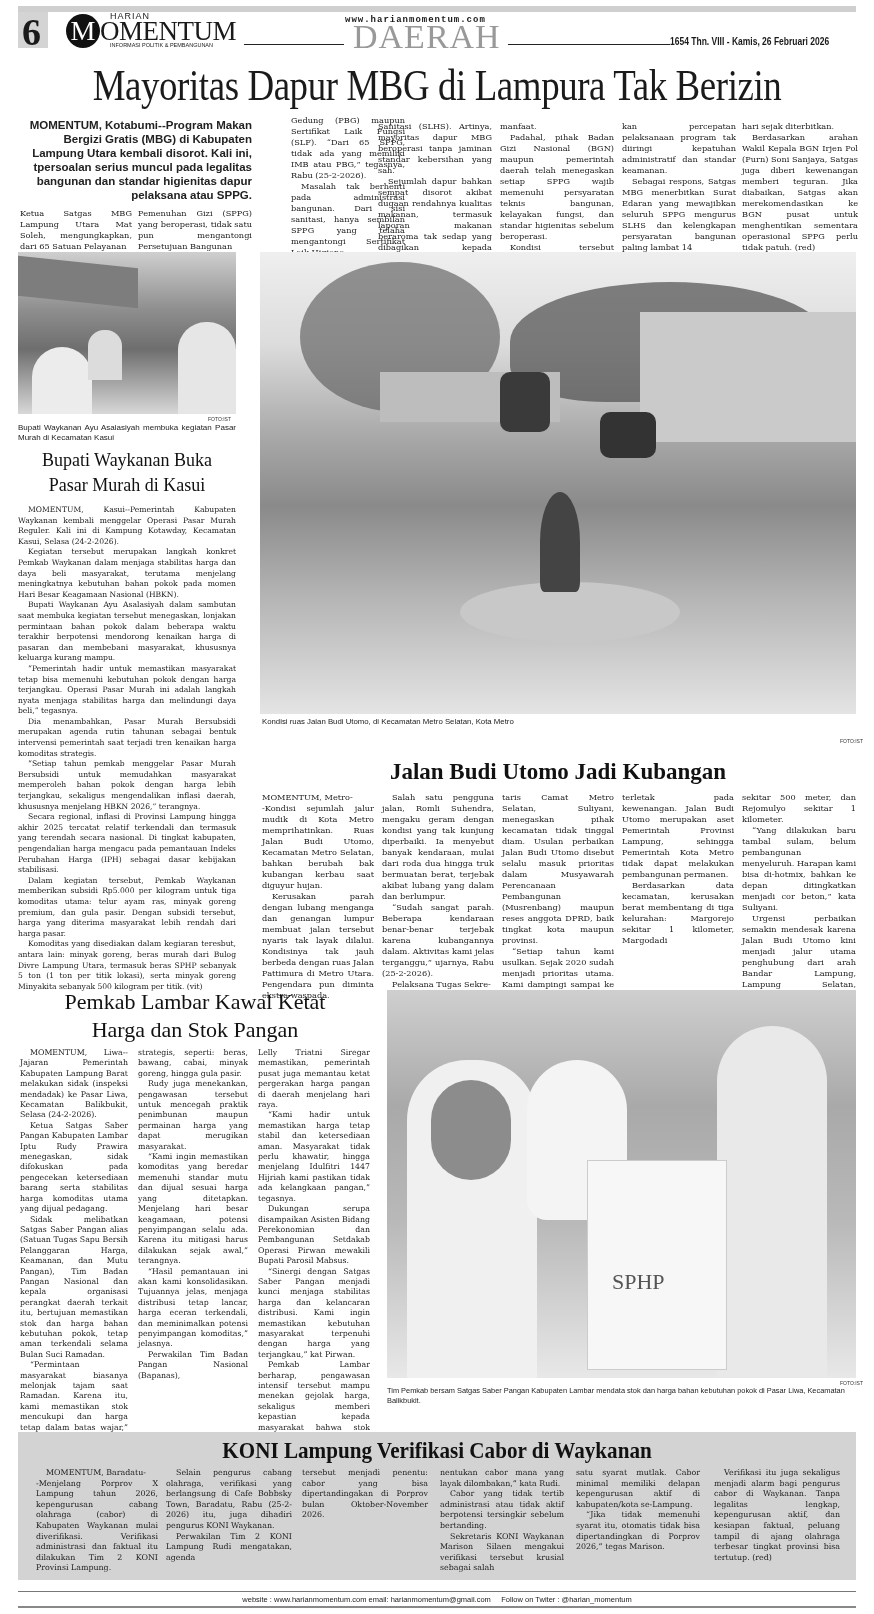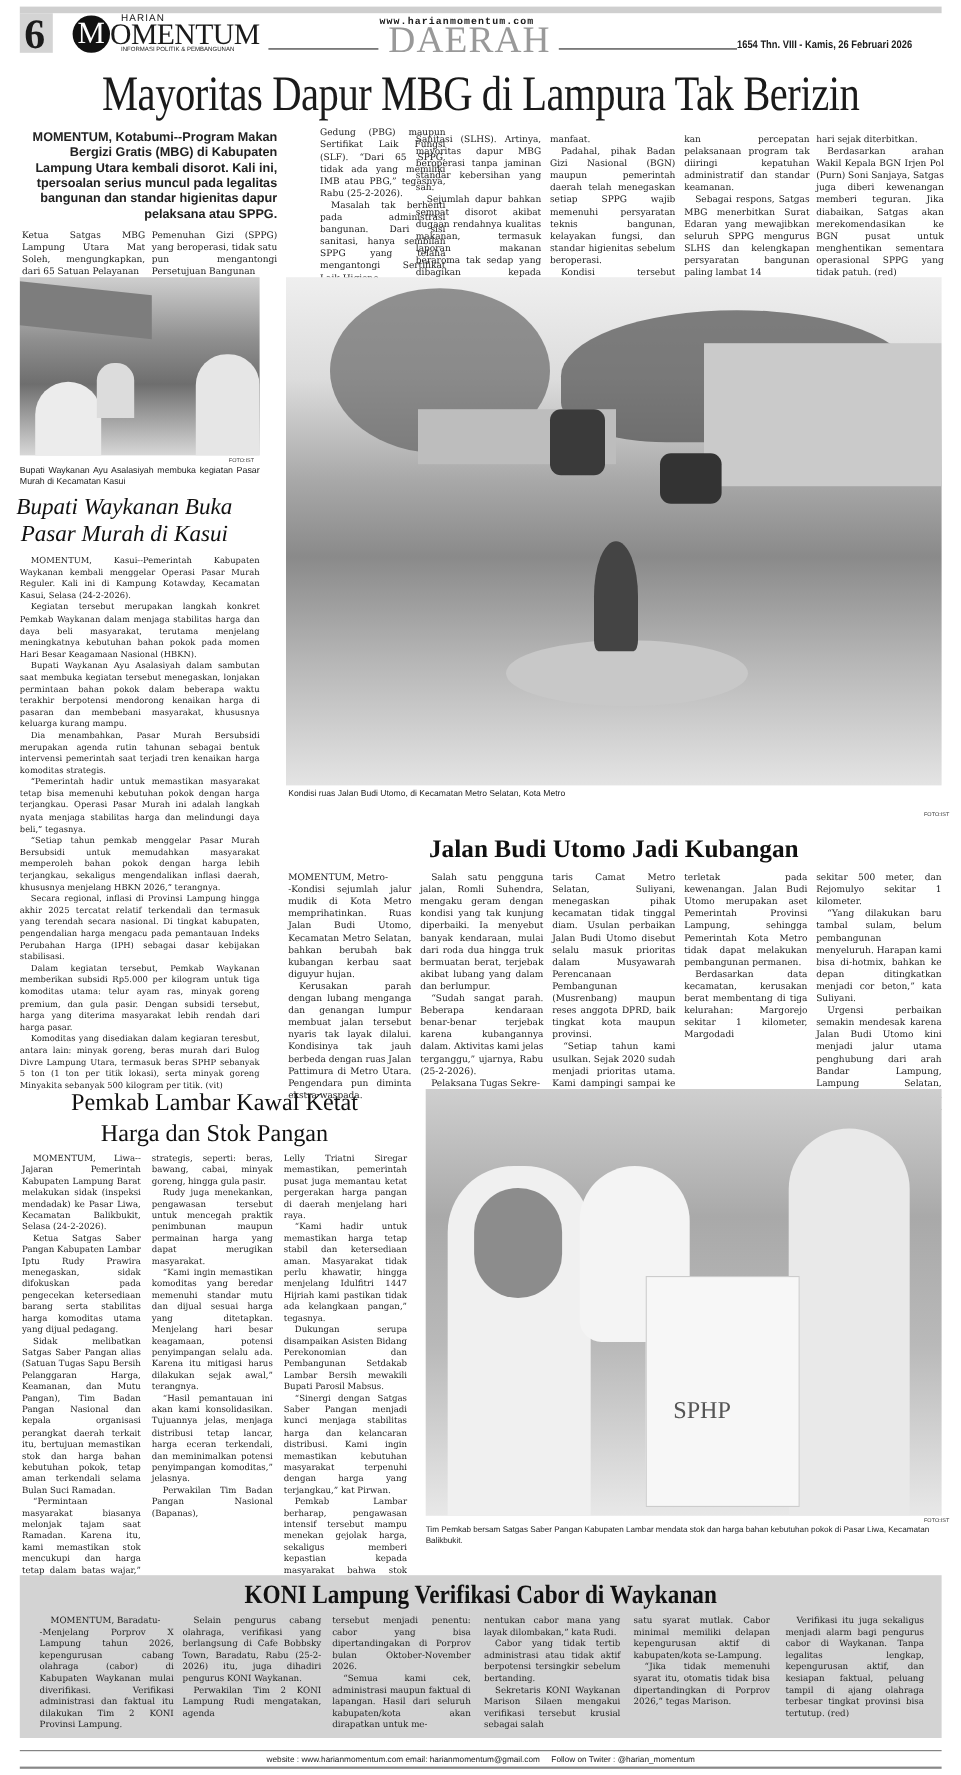--- a/index.html
+++ b/index.html
@@ -68,41 +68,41 @@
   <p class="noind">manfaat.</p>
   <p>Padahal, pihak Badan Gizi Nasional (BGN) maupun pemerintah daerah telah menegaskan setiap SPPG wajib memenuhi persyaratan teknis bangunan, kelayakan fungsi, dan standar higienitas sebelum beroperasi.</p>
   <p>Kondisi tersebut menunjuk-</p>
 </div>
 <div class="abs col" style="left:622px;top:121px;width:114px;">
   <p class="noind">kan percepatan pelaksanaan program tak diiringi kepatuhan administratif dan standar keamanan.</p>
   <p>Sebagai respons, Satgas MBG menerbitkan Surat Edaran yang mewajibkan seluruh SPPG mengurus SLHS dan kelengkapan persyaratan bangunan paling lambat 14</p>
 </div>
 <div class="abs col" style="left:742px;top:121px;width:116px;">
   <p class="noind">hari sejak diterbitkan.</p>
-  <p>Berdasarkan arahan Wakil Kepala BGN Irjen Pol (Purn) Soni Sanjaya, Satgas juga diberi kewenangan memberi teguran. Jika diabaikan, Satgas akan merekomendasikan ke BGN pusat untuk menghentikan sementara operasional SPPG yang tidak patuh. (red)</p>
+  <p>Berdasarkan arahan Wakil Kepala BGN Irjen Pol (Purn) Soni Sanjaya, Satgas juga diberi kewenangan memberi teguran. Jika diabaikan, Satgas akan merekomendasikan ke BGN pusat untuk menghentikan sementara operasional SPPG perlu tidak patuh. (red)</p>
 </div>
 
 <div class="abs photo" style="left:18px;top:252px;width:218px;height:162px;background:linear-gradient(180deg,#cfcfcf 0%,#8f8f8f 35%,#6e6e6e 60%,#d8d8d8 100%);">
   <div class="abs" style="left:0;top:10px;width:120px;height:40px;background:#7d7d7d;transform:skewY(6deg);"></div>
   <div class="abs" style="left:14px;top:95px;width:60px;height:70px;border-radius:30px 30px 0 0;background:#ececec;"></div>
   <div class="abs" style="left:160px;top:70px;width:58px;height:92px;border-radius:28px 28px 0 0;background:#e6e6e6;"></div>
   <div class="abs" style="left:70px;top:78px;width:34px;height:50px;border-radius:16px 16px 0 0;background:#dcdcdc;"></div>
 </div>
 <div class="abs credit" style="left:208px;top:416px;">FOTO:IST</div>
 <div class="abs caption" style="left:18px;top:423px;width:218px;text-align:justify;">Bupati Waykanan Ayu Asalasiyah membuka kegiatan Pasar Murah di Kecamatan Kasui</div>
-<div class="abs h2" style="left:4px;top:448px;width:218px;font-size:21px;line-height:25px;font-style:italic;">
+<div class="abs h2" style="left:18px;top:448px;width:218px;font-size:18px;line-height:25px;">
   <div>Bupati Waykanan Buka</div>
   <div>Pasar Murah di Kasui</div>
 </div>
 <div class="abs col" style="left:18px;top:505px;width:218px;font-size:7.6px;line-height:10.6px;">
   <p><span class="kicker">MOMENTUM, Kasui</span><span>--Pemerintah Kabupaten Waykanan kembali menggelar Operasi Pasar Murah Reguler. Kali ini di Kampung Kotawday, Kecamatan Kasui, Selasa (24-2-2026).</span></p>
   <p>Kegiatan tersebut merupakan langkah konkret Pemkab Waykanan dalam menjaga stabilitas harga dan daya beli masyarakat, terutama menjelang meningkatnya kebutuhan bahan pokok pada momen Hari Besar Keagamaan Nasional (HBKN).</p>
   <p>Bupati Waykanan Ayu Asalasiyah dalam sambutan saat membuka kegiatan tersebut menegaskan, lonjakan permintaan bahan pokok dalam beberapa waktu terakhir berpotensi mendorong kenaikan harga di pasaran dan membebani masyarakat, khususnya keluarga kurang mampu.</p>
+  <p>“Pemerintah hadir untuk memastikan masyarakat tetap bisa memenuhi kebutuhan pokok dengan harga terjangkau. Operasi Pasar Murah ini adalah langkah nyata menjaga stabilitas harga dan melindungi daya beli,” tegasnya.</p>
   <p>Dia menambahkan, Pasar Murah Bersubsidi merupakan agenda rutin tahunan sebagai bentuk intervensi pemerintah saat terjadi tren kenaikan harga komoditas strategis.</p>
-  <p>“Pemerintah hadir untuk memastikan masyarakat tetap bisa memenuhi kebutuhan pokok dengan harga terjangkau. Operasi Pasar Murah ini adalah langkah nyata menjaga stabilitas harga dan melindungi daya beli,” tegasnya.</p>
   <p>“Setiap tahun pemkab menggelar Pasar Murah Bersubsidi untuk memudahkan masyarakat memperoleh bahan pokok dengan harga lebih terjangkau, sekaligus mengendalikan inflasi daerah, khususnya menjelang HBKN 2026,” terangnya.</p>
   <p>Secara regional, inflasi di Provinsi Lampung hingga akhir 2025 tercatat relatif terkendali dan termasuk yang terendah secara nasional. Di tingkat kabupaten, pengendalian harga mengacu pada pemantauan Indeks Perubahan Harga (IPH) sebagai dasar kebijakan stabilisasi.</p>
   <p>Dalam kegiatan tersebut, Pemkab Waykanan memberikan subsidi Rp5.000 per kilogram untuk tiga komoditas utama: telur ayam ras, minyak goreng premium, dan gula pasir. Dengan subsidi tersebut, harga yang diterima masyarakat lebih rendah dari harga pasar.</p>
   <p>Komoditas yang disediakan dalam kegiaran teresbut, antara lain: minyak goreng, beras murah dari Bulog Divre Lampung Utara, termasuk beras SPHP sebanyak 5 ton (1 ton per titik lokasi), serta minyak goreng Minyakita sebanyak 500 kilogram per titik. (vit)</p>
 </div>
 
 <div class="abs photo" style="left:260px;top:252px;width:596px;height:462px;background:linear-gradient(180deg,#efefef 0%,#dcdcdc 20%,#a8a8a8 40%,#8a8a8a 55%,#b5b5b5 75%,#e4e4e4 100%);">
   <div class="abs" style="left:40px;top:10px;width:200px;height:150px;border-radius:50%;background:#5e5e5e;opacity:.65;"></div>
   <div class="abs" style="left:250px;top:30px;width:320px;height:120px;border-radius:50% 50% 30% 30%;background:#4f4f4f;opacity:.7;"></div>
   <div class="abs" style="left:380px;top:60px;width:216px;height:130px;background:#cacaca;"></div>
@@ -154,21 +154,21 @@
 <div class="abs col" style="left:138px;top:1048px;width:110px;font-size:7.8px;line-height:10.4px;">
   <p class="noind">strategis, seperti: beras, bawang, cabai, minyak goreng, hingga gula pasir.</p>
   <p>Rudy juga menekankan, pengawasan tersebut untuk mencegah praktik penimbunan maupun permainan harga yang dapat merugikan masyarakat.</p>
   <p>“Kami ingin memastikan komoditas yang beredar memenuhi standar mutu dan dijual sesuai harga yang ditetapkan. Menjelang hari besar keagamaan, potensi penyimpangan selalu ada. Karena itu mitigasi harus dilakukan sejak awal,” terangnya.</p>
   <p>“Hasil pemantauan ini akan kami konsolidasikan. Tujuannya jelas, menjaga distribusi tetap lancar, harga eceran terkendali, dan meminimalkan potensi penyimpangan komoditas,” jelasnya.</p>
   <p>Perwakilan Tim Badan Pangan Nasional (Bapanas),</p>
 </div>
 <div class="abs col" style="left:258px;top:1048px;width:112px;font-size:7.8px;line-height:10.4px;">
   <p class="noind">Lelly Triatni Siregar memastikan, pemerintah pusat juga memantau ketat pergerakan harga pangan di daerah menjelang hari raya.</p>
   <p>“Kami hadir untuk memastikan harga tetap stabil dan ketersediaan aman. Masyarakat tidak perlu khawatir, hingga menjelang Idulfitri 1447 Hijriah kami pastikan tidak ada kelangkaan pangan,” tegasnya.</p>
-  <p>Dukungan serupa disampaikan Asisten Bidang Perekonomian dan Pembangunan Setdakab Lambar Bersih mewakili Bupati Parosil Mabsus.</p>
+  <p>Dukungan serupa disampaikan Asisten Bidang Perekonomian dan Pembangunan Setdakab Operasi Pirwan mewakili Bupati Parosil Mabsus.</p>
   <p>“Sinergi dengan Satgas Saber Pangan menjadi kunci menjaga stabilitas harga dan kelancaran distribusi. Kami ingin memastikan kebutuhan masyarakat terpenuhi dengan harga yang terjangkau,” kat Pirwan.</p>
   <p>Pemkab Lambar berharap, pengawasan intensif tersebut mampu menekan gejolak harga, sekaligus memberi kepastian kepada masyarakat bahwa stok bahan pokok tetap tersedia dan aman sepanjang Ramadan hingga Idulfitri. (lem)</p>
 </div>
 <div class="abs photo" style="left:387px;top:990px;width:469px;height:388px;background:linear-gradient(180deg,#cfcfcf 0%,#a9a9a9 30%,#b9b9b9 60%,#e8e8e8 100%);">
   <div class="abs" style="left:20px;top:70px;width:130px;height:318px;border-radius:60px 60px 0 0;background:#f0f0f0;"></div>
   <div class="abs" style="left:44px;top:90px;width:80px;height:100px;border-radius:40px;background:#8c8c8c;"></div>
   <div class="abs" style="left:140px;top:70px;width:100px;height:160px;border-radius:50px 50px 20px 20px;background:#f4f4f4;"></div>
   <div class="abs" style="left:330px;top:36px;width:110px;height:352px;border-radius:55px 55px 0 0;background:#e9e9e9;"></div>
   <div class="abs" style="left:200px;top:170px;width:140px;height:210px;background:#f7f7f7;border:1px solid #ccc;">
     <div style="position:absolute;left:24px;top:108px;font-family:'Liberation Serif',serif;font-size:22px;color:#555;">SPHP</div>
@@ -182,21 +182,20 @@
 <div class="abs col" style="left:36px;top:1468px;width:122px;font-size:7.9px;line-height:10.6px;">
   <p><span class="kicker">MOMENTUM, Baradatu-</span></p>
   <p class="noind">-Menjelang Porprov X Lampung tahun 2026, kepengurusan cabang olahraga (cabor) di Kabupaten Waykanan mulai diverifikasi. Verifikasi administrasi dan faktual itu dilakukan Tim 2 KONI Provinsi Lampung.</p>
 </div>
 <div class="abs col" style="left:166px;top:1468px;width:126px;font-size:7.9px;line-height:10.6px;">
   <p>Selain pengurus cabang olahraga, verifikasi yang berlangsung di Cafe Bobbsky Town, Baradatu, Rabu (25-2-2026) itu, juga dihadiri pengurus KONI Waykanan.</p>
   <p>Perwakilan Tim 2 KONI Lampung Rudi mengatakan, agenda</p>
 </div>
 <div class="abs col" style="left:302px;top:1468px;width:126px;font-size:7.9px;line-height:10.6px;">
   <p class="noind">tersebut menjadi penentu: cabor yang bisa dipertandingakan di Porprov bulan Oktober-November 2026.</p>
-  <p>“Semua kami cek, administrasi maupun faktual di lapangan. Hasil dari seluruh kabupaten/kota akan dirapatkan untuk me-</p>
 </div>
 <div class="abs col" style="left:440px;top:1468px;width:124px;font-size:7.9px;line-height:10.6px;">
   <p class="noind">nentukan cabor mana yang layak dilombakan,” kata Rudi.</p>
   <p>Cabor yang tidak tertib administrasi atau tidak aktif berpotensi tersingkir sebelum bertanding.</p>
   <p>Sekretaris KONI Waykanan Marison Silaen mengakui verifikasi tersebut krusial sebagai salah</p>
 </div>
 <div class="abs col" style="left:576px;top:1468px;width:124px;font-size:7.9px;line-height:10.6px;">
   <p class="noind">satu syarat mutlak. Cabor minimal memiliki delapan kepengurusan aktif di kabupaten/kota se-Lampung.</p>
   <p>“Jika tidak memenuhi syarat itu, otomatis tidak bisa dipertandingkan di Porprov 2026,” tegas Marison.</p>
 </div>

